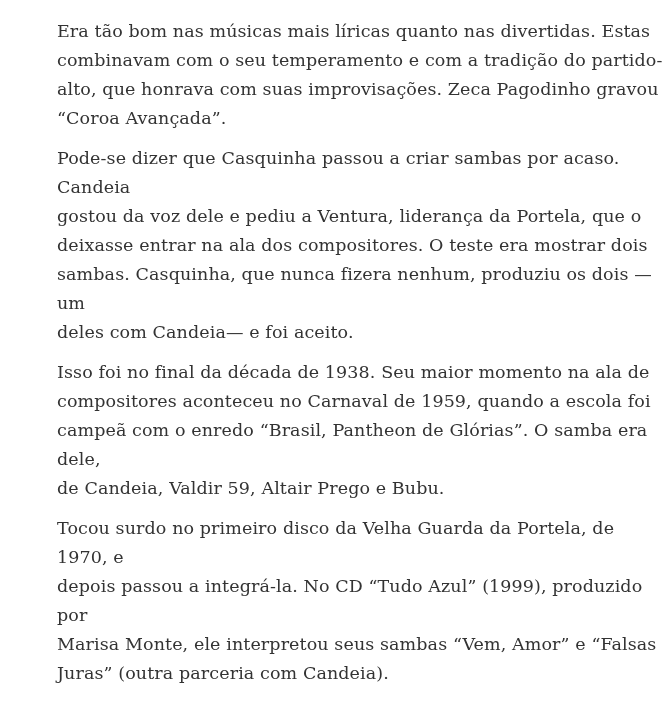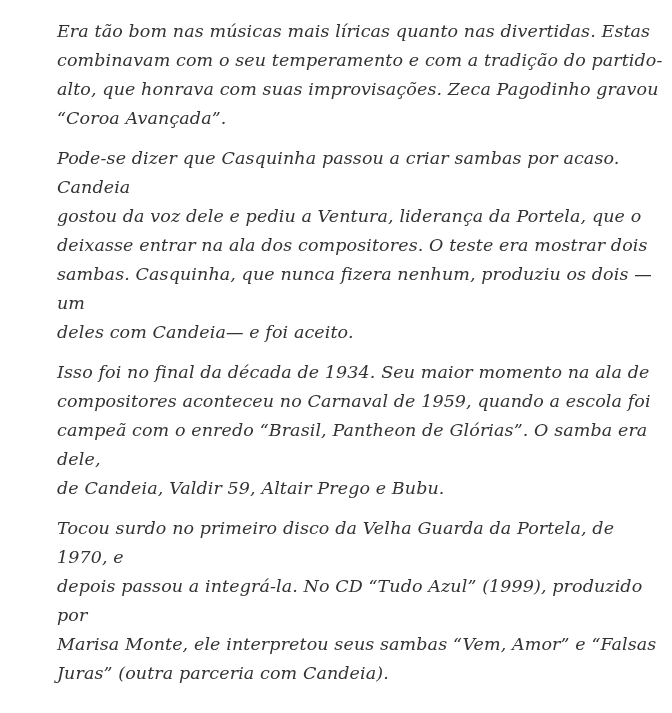--- a/index.html
+++ b/index.html
@@ -16,40 +16,39 @@
     padding: 17px 8px 0 57px;
   }
   .article-body p {
     margin: 0 0 11px 0;
     font-family: "DejaVu Serif", "Liberation Serif", serif;
     font-size: 17.5px;
     line-height: 29px;
     color: #333333;
     white-space: pre-line;
     letter-spacing: 0.1px;
-    font-style: italic;
   }
   .article-body p:last-child {
     margin-bottom: 0;
   }
 </style>
 </head>
 <body>
 
 <div class="article-body">
   <p>Era tão bom nas músicas mais líricas quanto nas divertidas. Estas
 combinavam com o seu temperamento e com a tradição do partido-
 alto, que honrava com suas improvisações. Zeca Pagodinho gravou
 “Coroa Avançada”.</p>
   <p>Pode-se dizer que Casquinha passou a criar sambas por acaso. Candeia
 gostou da voz dele e pediu a Ventura, liderança da Portela, que o
 deixasse entrar na ala dos compositores. O teste era mostrar dois
 sambas. Casquinha, que nunca fizera nenhum, produziu os dois —um
 deles com Candeia— e foi aceito.</p>
-  <p>Isso foi no final da década de 1934. Seu maior momento na ala de
+  <p>Isso foi no final da década de 1938. Seu maior momento na ala de
 compositores aconteceu no Carnaval de 1959, quando a escola foi
 campeã com o enredo “Brasil, Pantheon de Glórias”. O samba era dele,
 de Candeia, Valdir 59, Altair Prego e Bubu.</p>
   <p>Tocou surdo no primeiro disco da Velha Guarda da Portela, de 1970, e
 depois passou a integrá-la. No CD “Tudo Azul” (1999), produzido por
 Marisa Monte, ele interpretou seus sambas “Vem, Amor” e “Falsas
 Juras” (outra parceria com Candeia).</p>
 
 </div>
 

